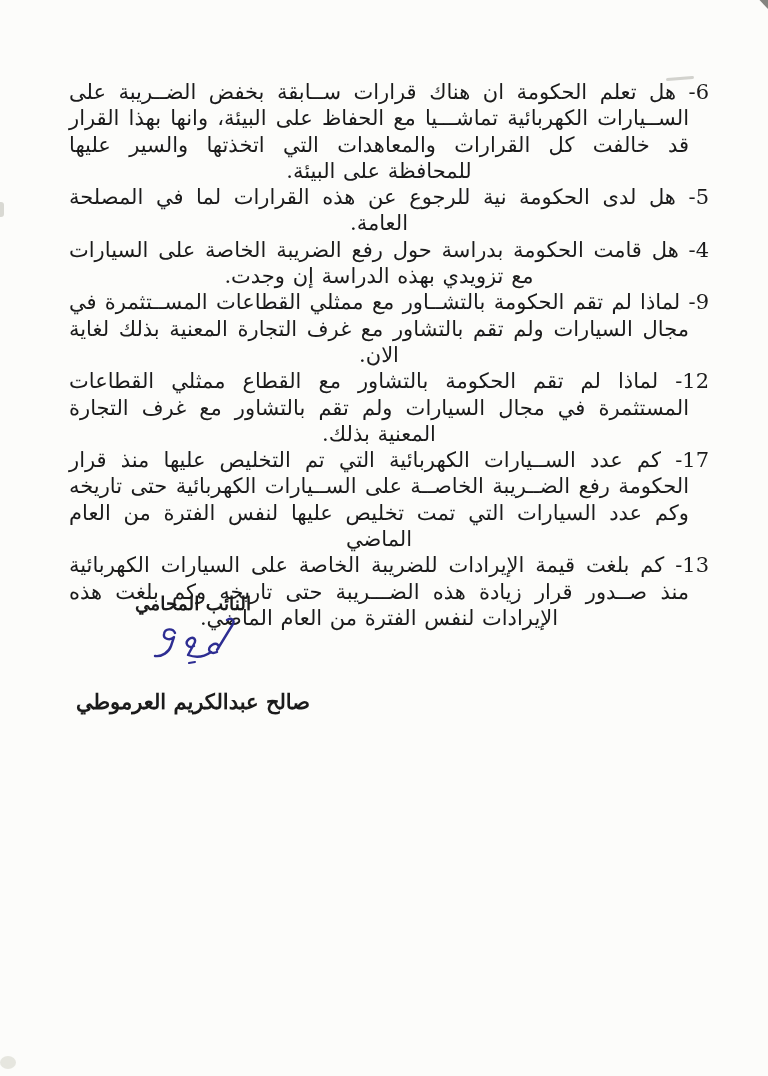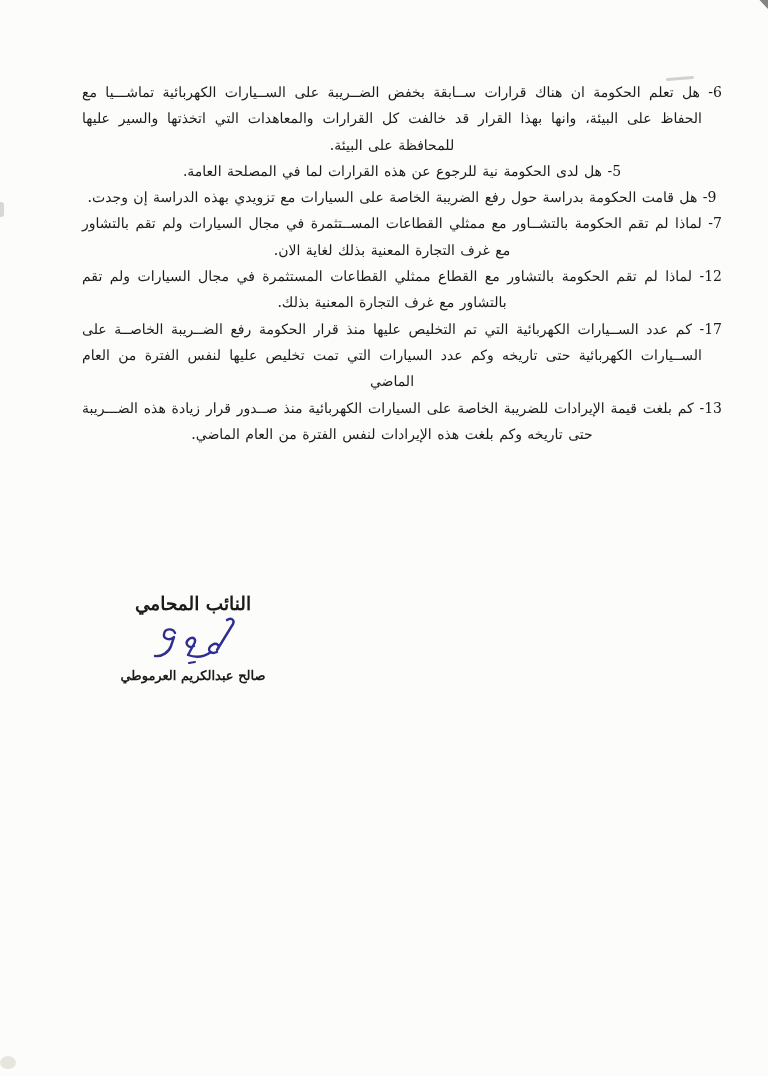--- a/index.html
+++ b/index.html
@@ -13,25 +13,25 @@
     height: 1076px;
     background: #fcfcfa;
     overflow: hidden;
     font-family: "DejaVu Serif", "Liberation Serif", serif;
     color: #1b1b1b;
   }
   
   .questions {
     position: absolute;
     top: 79px;
-    right: 46px;
+    right: 59px;
     width: 640px;
     direction: rtl;
     unicode-bidi: embed;
-    font-size: 14px;
+    font-size: 21px;
     line-height: 26.3px;
     text-align: justify;
     text-align-last: center;
     text-justify: inter-word;
   }
   .q {
     margin: 0;
     padding: 0 20px 0 0;   
     text-indent: -20px;    
     word-spacing: 1px;
@@ -48,23 +48,24 @@
   .sig-title {
     font-size: 18.5px;
     font-weight: bold;
     line-height: 23px;
   }
   .sig-mark {
     display: block;
     margin: 1px auto -2px auto;
   }
   .sig-name {
-    font-size: 13px;
+    font-size: 21px;
     font-weight: bold;
     line-height: 24px;
+    margin-top: 26px;
   }
   
   .artifact { position: absolute; }
   .artifact-corner {
     top: 0; right: 0;
     width: 10px; height: 9px;
     background: #6f6f6a;
     clip-path: polygon(100% 0, 15% 0, 100% 100%);
     opacity: 0.85;
   }
@@ -96,22 +97,22 @@
 <div class="page">
 
   <div class="artifact artifact-corner"></div>
   <div class="artifact artifact-dash"></div>
   <div class="artifact artifact-edge"></div>
   <div class="artifact artifact-smudge"></div>
 
   <div class="questions">
     <p class="q">6- هل تعلم الحكومة ان هناك قرارات ســابقة بخفض الضــريبة على الســيارات الكهربائية تماشـــيا مع الحفاظ على البيئة، وانها بهذا القرار قد خالفت كل القرارات والمعاهدات التي اتخذتها والسير عليها للمحافظة على البيئة.</p>
     <p class="q">5- هل لدى الحكومة نية للرجوع عن هذه القرارات لما في المصلحة العامة.</p>
-    <p class="q">9- هل قامت الحكومة بدراسة حول رفع الضريبة الخاصة على السيارات مع تزويدي بهذه الدراسة إن وجدت.</p>
-    <p class="q">7- لماذا لم تقم الحكومة بالتشــاور مع ممثلي القطاعات المســتثمرة في مجال السيارات ولم تقم بالتشاور مع غرف التجارة المعنية بذلك لغاية الان.</p>
+    <p class="q">4- هل قامت الحكومة بدراسة حول رفع الضريبة الخاصة على السيارات مع تزويدي بهذه الدراسة إن وجدت.</p>
+    <p class="q">9- لماذا لم تقم الحكومة بالتشــاور مع ممثلي القطاعات المســتثمرة في مجال السيارات ولم تقم بالتشاور مع غرف التجارة المعنية بذلك لغاية الان.</p>
     <p class="q">12- لماذا لم تقم الحكومة بالتشاور مع القطاع ممثلي القطاعات المستثمرة في مجال السيارات ولم تقم بالتشاور مع غرف التجارة المعنية بذلك.</p>
     <p class="q">17- كم عدد الســيارات الكهربائية التي تم التخليص عليها منذ قرار الحكومة رفع الضــريبة الخاصــة على الســيارات الكهربائية حتى تاريخه وكم عدد السيارات التي تمت تخليص عليها لنفس الفترة من العام الماضي</p>
     <p class="q">13- كم بلغت قيمة الإيرادات للضريبة الخاصة على السيارات الكهربائية منذ صــدور قرار زيادة هذه الضـــريبة حتى تاريخه وكم بلغت هذه الإيرادات لنفس الفترة من العام الماضي.</p>
   </div>
 
   <div class="signature-block">
     <div class="sig-title">النائب المحامي</div>
     <svg class="sig-mark" width="112" height="50" viewBox="0 0 112 50" fill="none">
 
       <path d="M38 17 c-2 -5 -10 -5 -11 1 c-1 5 6 7 10 3 l-3 9 c-2 6 -9 11 -16 10" stroke-width="2.4" stroke-linecap="round" stroke-linejoin="round" stroke="#2d2d92"></path>

